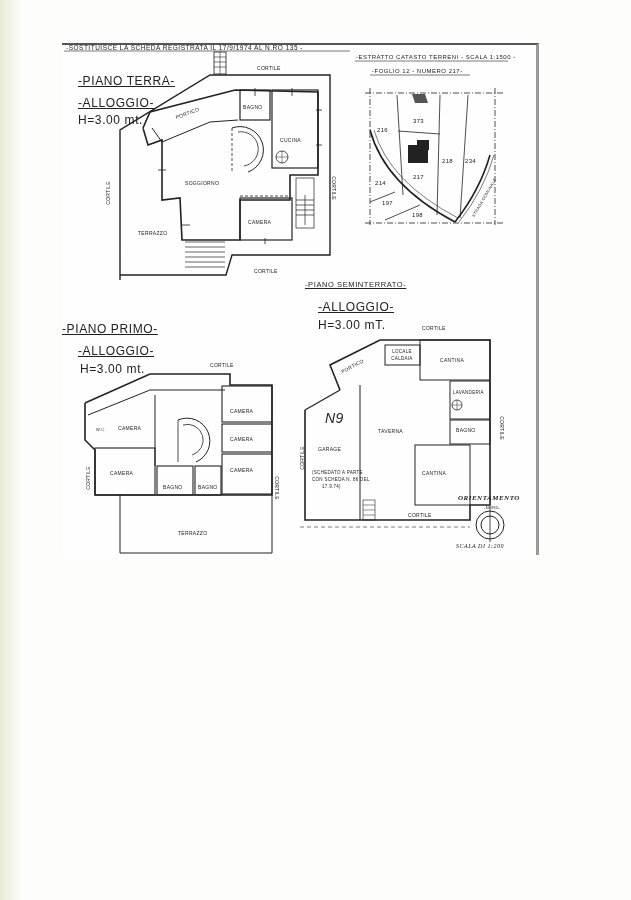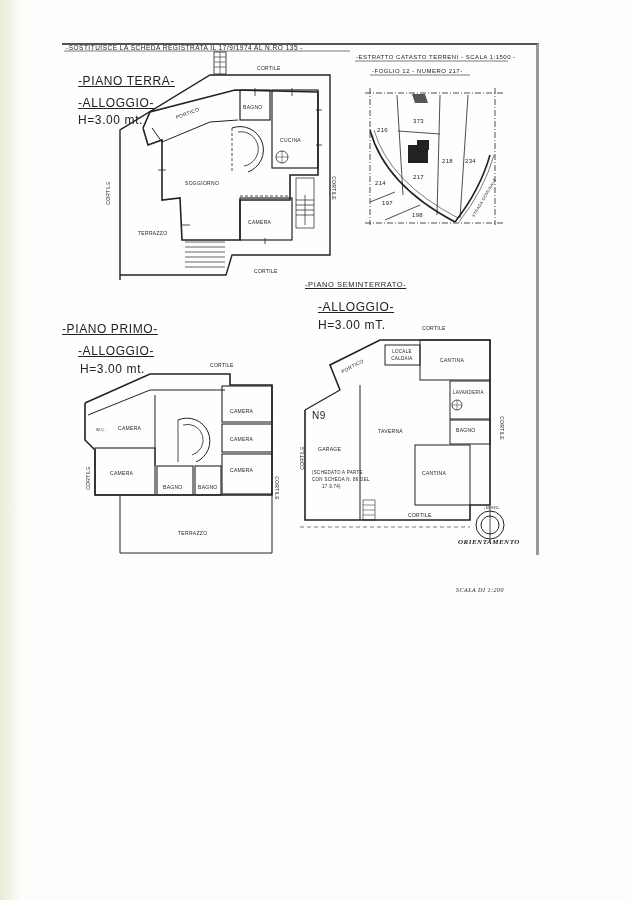--- a/index.html
+++ b/index.html
@@ -3,21 +3,21 @@
 <meta charset="utf-8">
 <style>
   html,body{margin:0;padding:0;}
   body{width:631px;height:900px;background:#fdfdfb;position:relative;overflow:hidden;font-family:"Liberation Sans",sans-serif;}
   .leftshade{position:absolute;left:0;top:0;width:22px;height:900px;background:linear-gradient(90deg,#e8ebd9 0%,#f4f5ec 60%,#fdfdfb 100%);}
   .sheet{position:absolute;left:62px;top:43px;width:474px;height:510px;border-top:2px solid #555;border-right:3px solid #999;background:#fefefe;}
   .hw{position:absolute;font-family:"Liberation Sans",sans-serif;color:#222;font-size:6px;letter-spacing:0.5px;white-space:nowrap;text-transform:uppercase;}
   .ul{text-decoration:underline;}
   .title{font-size:12px;letter-spacing:0.6px;}
   .room{font-size:5px;letter-spacing:0.3px;}
-  .serif{font-family:"Liberation Serif",serif;font-style:italic;font-weight:bold;margin-top:44px;}
+  .serif{font-family:"Liberation Serif",serif;font-style:italic;font-weight:bold;}
   svg{position:absolute;left:0;top:0;}
 </style>
 </head>
 <body>
 
 <div class="leftshade"></div>
 
 <div class="sheet"></div>
 
 <svg width="631" height="900" fill="none" stroke="#222" stroke-width="1.2">
@@ -197,20 +197,20 @@
 <div class="hw room" style="left:387px;top:348px;font-size:4.5px;white-space:normal;width:30px;line-height:7px;text-align:center;">LOCALE CALDAIA</div>
 <div class="hw room" style="left:440px;top:357px;">CANTINA</div>
 <div class="hw room" style="left:453px;top:390px;font-size:4.5px;">LAVANDERIA</div>
 <div class="hw room" style="left:378px;top:428px;">TAVERNA</div>
 <div class="hw room" style="left:456px;top:427px;">BAGNO</div>
 <div class="hw room" style="left:422px;top:470px;">CANTINA</div>
 <div class="hw room" style="left:318px;top:446px;">GARAGE</div>
 <div class="hw room" style="left:312px;top:470px;font-size:4.5px;">(SCHEDATO A PARTE</div>
 <div class="hw room" style="left:312px;top:477px;font-size:4.5px;">CON SCHEDA N. 86 DEL</div>
 <div class="hw room" style="left:322px;top:484px;font-size:4.5px;">17.9.74)</div>
-<div class="hw" style="left:312px;top:410px;font-size:10px;">N9</div>
+<div class="hw" style="left:325px;top:410px;font-size:14px;font-style:italic;">N9</div>
 <div class="hw room" style="left:408px;top:512px;">CORTILE</div>
 <div class="hw room" style="left:290px;top:455px;transform:rotate(-90deg);">CORTILE</div>
 <div class="hw room" style="left:490px;top:425px;transform:rotate(90deg);">CORTILE</div>
 
 <div class="hw serif" style="left:458px;top:494px;font-size:7px;">ORIENTAMENTO</div>
 <div class="hw room" style="left:484px;top:505px;font-size:4px;">-NORD-</div>
 <div class="hw serif" style="left:456px;top:543px;font-size:6px;font-weight:normal;">SCALA DI 1:200</div>
 
 </body></html>

